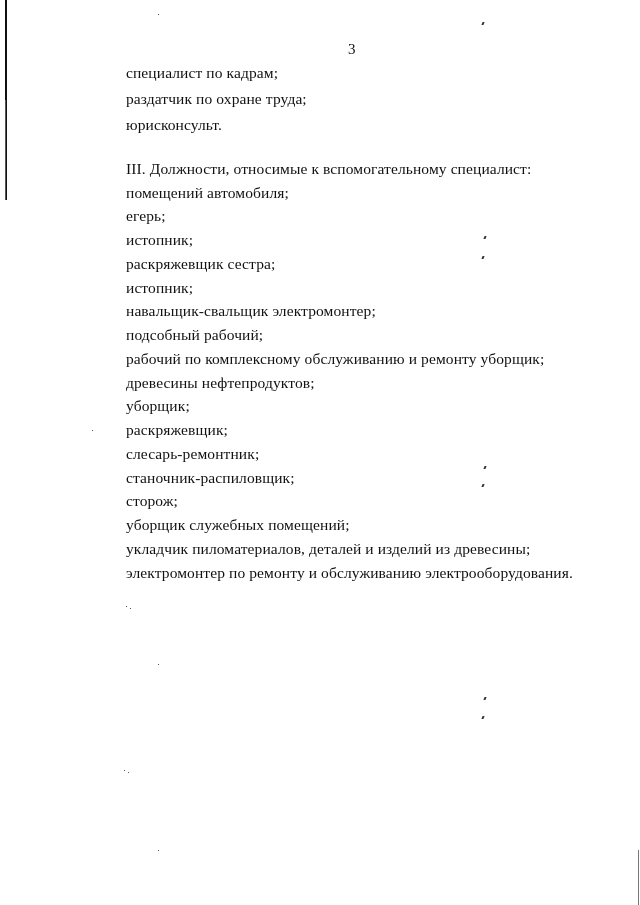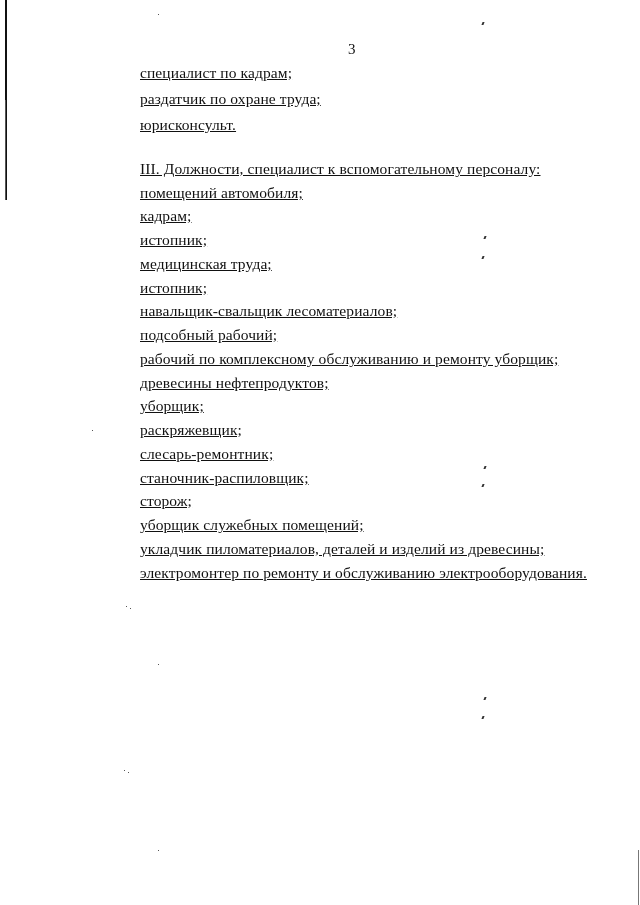--- a/index.html
+++ b/index.html
@@ -21,52 +21,51 @@
     }
     .right-edge {
       position: absolute; left: 638px; top: 850px; width: 1px; height: 55px;
       background: #777;
     }
     .page-number {
       position: absolute; left: 348px; top: 41px;
       font-size: 15px;
     }
     .line {
-      position: absolute; left: 140px;
+      position: absolute; left: 126px;
       font-size: 15.5px;
       white-space: nowrap;
       letter-spacing: 0.1px;
-      text-decoration: underline;
     }
     .speck {
       position: absolute; width: 2px; height: 3px; background: #333;
       transform: skewX(-20deg);
     }
     .dot { position: absolute; width: 1px; height: 1px; background: #555; }
   </style>
 </head>
 <body>
 
 <div class="left-edge"></div>
 <div class="left-edge-faded"></div>
 <div class="right-edge"></div>
 
 <div class="page-number">3</div>
 
 <div class="line" style="top:64px">специалист по кадрам;</div>
 <div class="line" style="top:90px">раздатчик по охране труда;</div>
 <div class="line" style="top:116px">юрисконсульт.</div>
 
-<div class="line" style="top:160px">III. Должности, специалист к вспомогательному персоналу:</div>
+<div class="line" style="top:160px">III. Должности, относимые к вспомогательному специалист:</div>
 <div class="line" style="top:184px">помещений автомобиля;</div>
-<div class="line" style="top:207px">кадрам;</div>
+<div class="line" style="top:207px">егерь;</div>
 <div class="line" style="top:231px">истопник;</div>
-<div class="line" style="top:255px">медицинская труда;</div>
+<div class="line" style="top:255px">раскряжевщик сестра;</div>
 <div class="line" style="top:279px">истопник;</div>
-<div class="line" style="top:302px">навальщик-свальщик лесоматериалов;</div>
+<div class="line" style="top:302px">навальщик-свальщик электромонтер;</div>
 <div class="line" style="top:326px">подсобный рабочий;</div>
 <div class="line" style="top:350px">рабочий по комплексному обслуживанию и ремонту уборщик;</div>
 <div class="line" style="top:374px">древесины нефтепродуктов;</div>
 <div class="line" style="top:397px">уборщик;</div>
 <div class="line" style="top:421px">раскряжевщик;</div>
 <div class="line" style="top:445px">слесарь-ремонтник;</div>
 <div class="line" style="top:469px">станочник-распиловщик;</div>
 <div class="line" style="top:492px">сторож;</div>
 <div class="line" style="top:516px">уборщик служебных помещений;</div>
 <div class="line" style="top:540px">укладчик пиломатериалов, деталей и изделий из древесины;</div>

